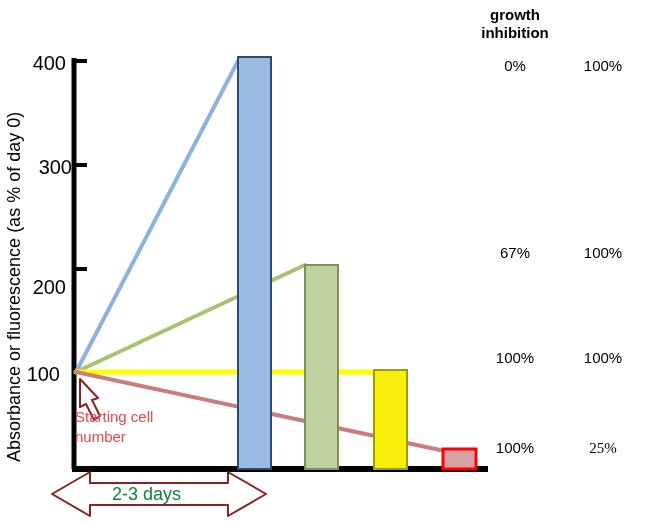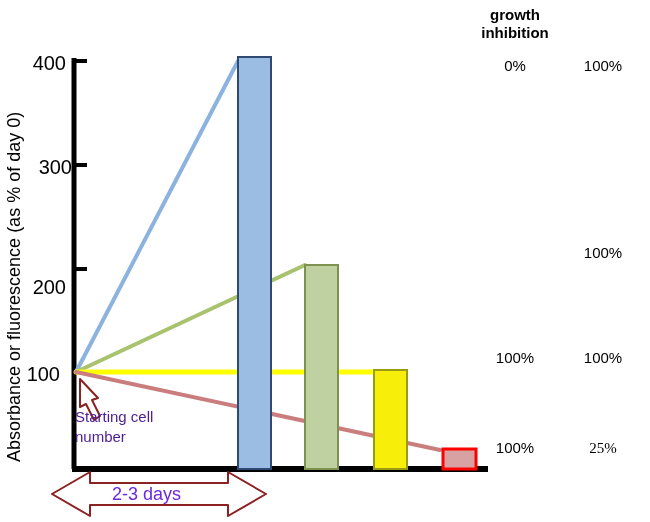--- a/index.html
+++ b/index.html
@@ -7,22 +7,22 @@
        font-family:"Liberation Sans","DejaVu Sans",sans-serif;
        color:#000;-webkit-font-smoothing:antialiased;}
   #root{position:relative;width:650px;height:522px;}
   .abs{position:absolute;}
   svg{display:block;}
   .txt{position:absolute;white-space:pre;line-height:1.12;}
   .tick-label{font-size:20px;color:#000;text-align:right;}
   .hdr{font-size:15px;font-weight:bold;text-align:center;line-height:1.2;}
   .cell{font-size:15px;text-align:center;}
   .ylabel{font-size:18px;transform-origin:0 0;transform:rotate(-90deg);}
-  .note{font-size:15px;color:#4c1d95;line-height:1.25;}
-  .days{font-size:18px;color:#6d28d9;}
+  .note{font-size:15px;color:#ef4444;line-height:1.25;}
+  .days{font-size:18px;color:#15803d;}
 </style>
 </head>
 <body>
 
 <div id="root">
 
   <div class="txt ylabel" style="left:4px;top:462px;">Absorbance or fluorescence (as % of day 0)</div>
 
   <div class="txt tick-label" style="left:26px;top:52px;width:40px;">400</div>
   <div class="txt tick-label" style="left:32px;top:156px;width:40px;">300</div>
@@ -67,20 +67,21 @@
 
   <div class="txt days" style="left:112px;top:484px;">2-3 days</div>
 
   <div class="txt hdr" style="left:470px;top:24px;width:90px;">inhibition</div>
   <div class="txt hdr" style="left:470px;top:6px;width:90px;">growth</div>
 
 
   <div class="txt cell" style="left:470px;top:58px;width:90px;">0%</div>
   <div class="txt cell" style="left:560px;top:58px;width:86px;">100%</div>
 
+  <div class="txt cell" style="left:470px;top:245px;width:90px;">67%</div>
   <div class="txt cell" style="left:560px;top:245px;width:86px;">100%</div>
 
   <div class="txt cell" style="left:470px;top:350px;width:90px;">100%</div>
   <div class="txt cell" style="left:560px;top:350px;width:86px;">100%</div>
 
   <div class="txt cell" style="left:470px;top:440px;width:90px;">100%</div>
   <div class="txt cell" style="left:560px;top:440px;width:86px;font-family:Liberation Serif, serif;">25%</div>
 
 </div>
 

